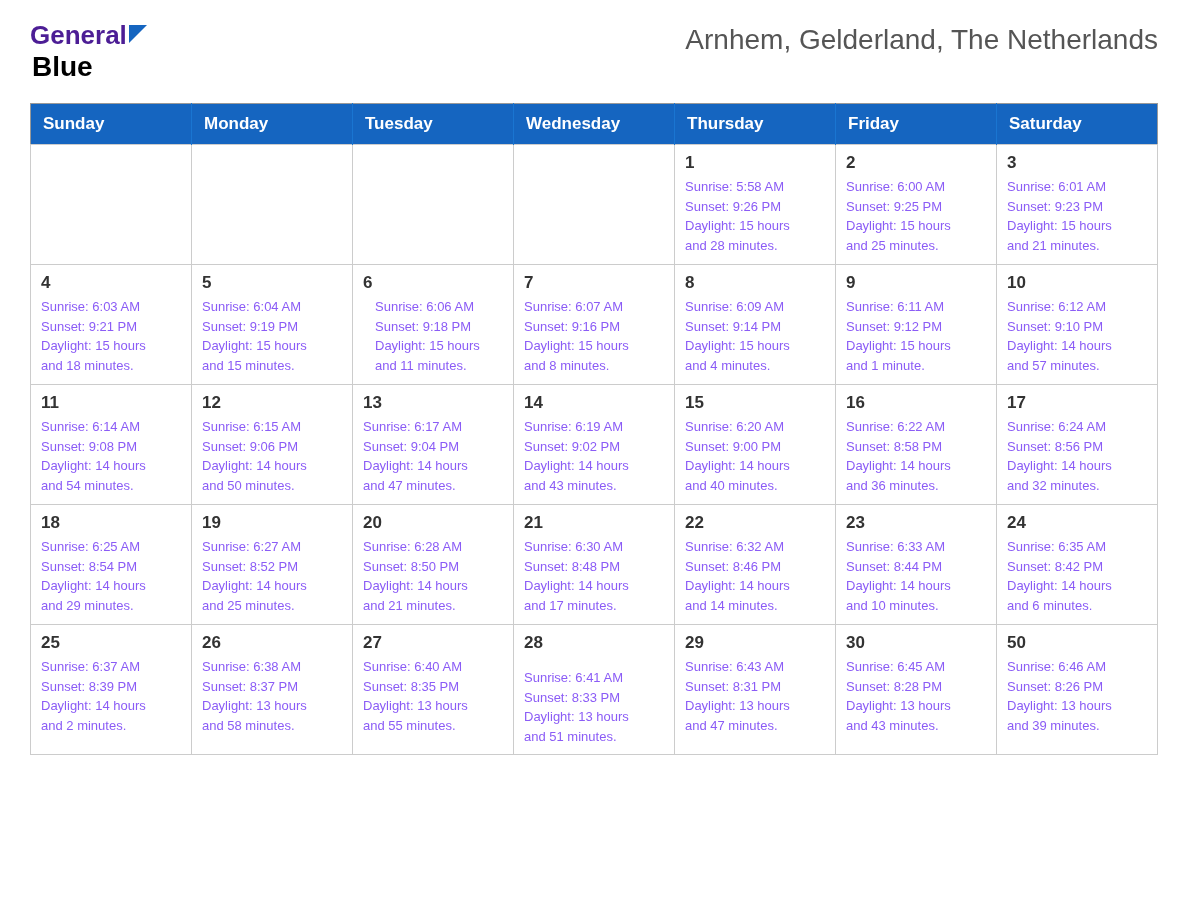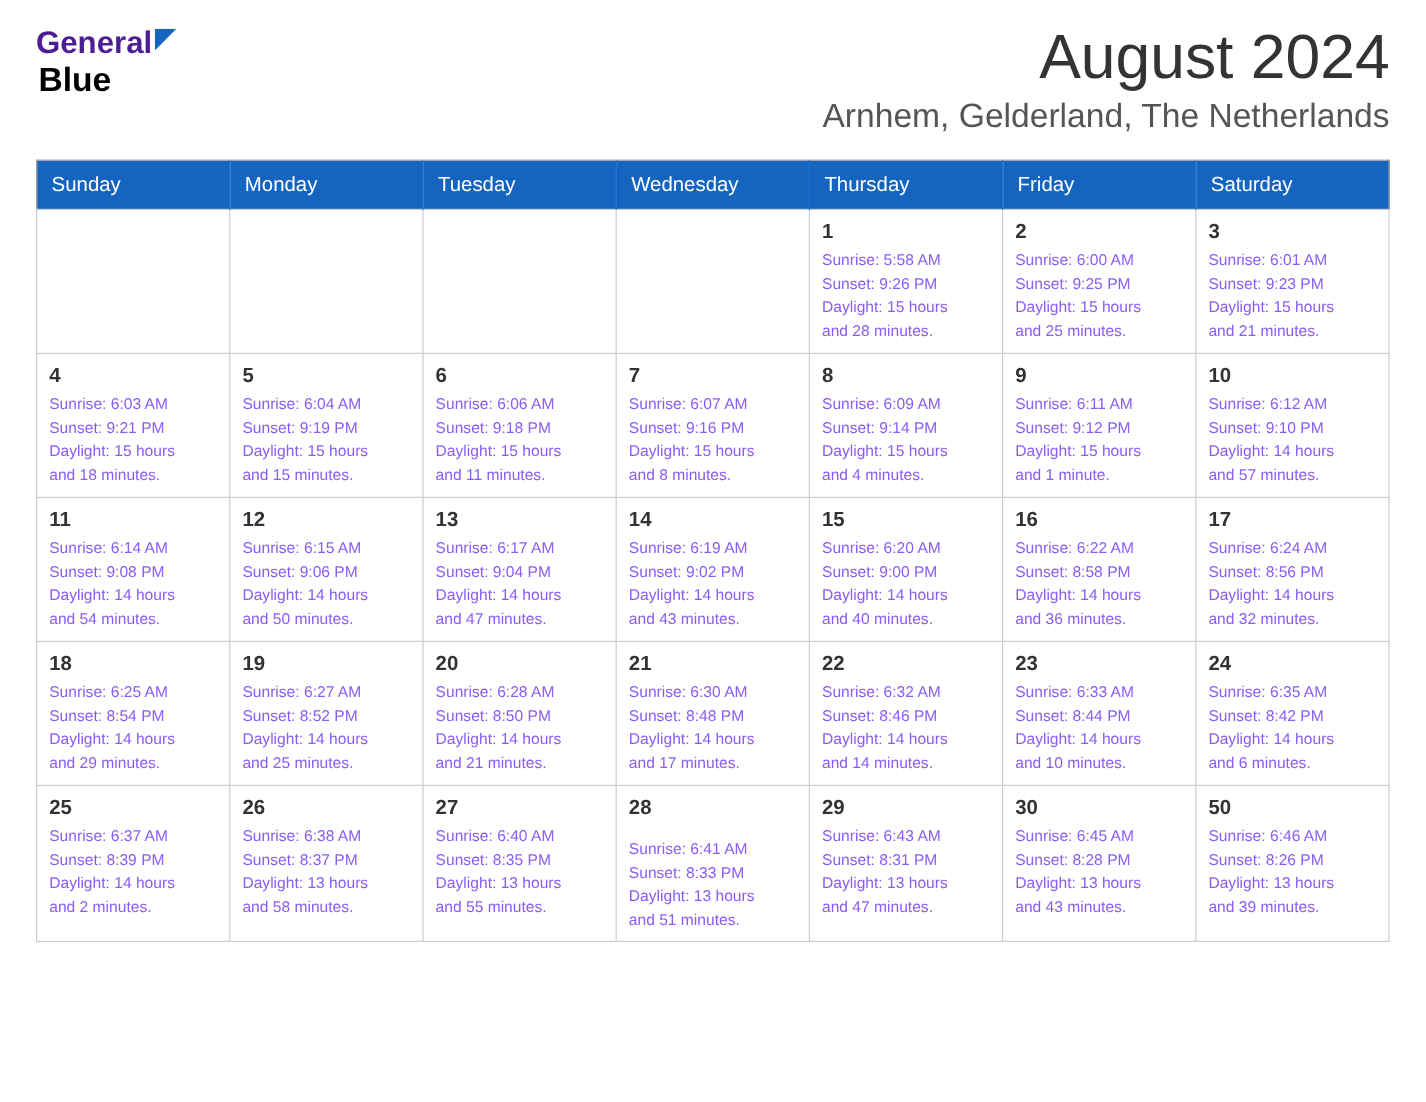--- a/index.html
+++ b/index.html
@@ -45,21 +45,21 @@
       width: 100%;
       border-collapse: collapse;
       border: 1px solid #999;
     }
     .calendar th {
       background-color: #1565C0;
       color: #fff;
       padding: 10px 12px;
       text-align: left;
       font-size: 17px;
-      font-weight: normal;
+      font-weight: bold;
       border-right: 1px solid #1a75d1;
     }
     .calendar th:last-child {
       border-right: none;
     }
     .calendar td {
       vertical-align: top;
       padding: 8px 10px;
       border: 1px solid #ccc;
       width: 14.28%;
@@ -102,21 +102,20 @@
         <svg width="18" height="18" viewBox="0 0 18 18">
           <polygon points="0,0 18,0 0,18" fill="#1565C0"></polygon>
         </svg>
       </span>
     </div>
     <div style="margin-left: 2px;">
       <span class="logo-blue">Blue</span>
     </div>
   </div>
   <div class="title-section">
-    <div class="month-title">August 2024</div>
     <div class="location">Arnhem, Gelderland, The Netherlands</div>
   </div>
 </div>
 
 <table class="calendar">
   <thead>
     <tr>
     <th>Sunday</th>
         <th>Monday</th>
         <th>Tuesday</th>
@@ -164,21 +163,21 @@
         </td>
         <td>
           <span class="day-number">5</span>
           <div class="day-info" style="white-space: pre-line;">Sunrise: 6:04 AM
 Sunset: 9:19 PM
 Daylight: 15 hours
 and 15 minutes.</div>
         </td>
         <td>
           <span class="day-number">6</span>
-          <div class="day-info" style="white-space: pre-line;">Sunrise: 6:06 AM
+          <div class="day-info" style="white-space: pre-line; margin-left: 12px;">Sunrise: 6:06 AM
 Sunset: 9:18 PM
 Daylight: 15 hours
 and 11 minutes.</div>
         </td>
         <td>
           <span class="day-number">7</span>
           <div class="day-info" style="white-space: pre-line;">Sunrise: 6:07 AM
 Sunset: 9:16 PM
 Daylight: 15 hours
 and 8 minutes.</div>

